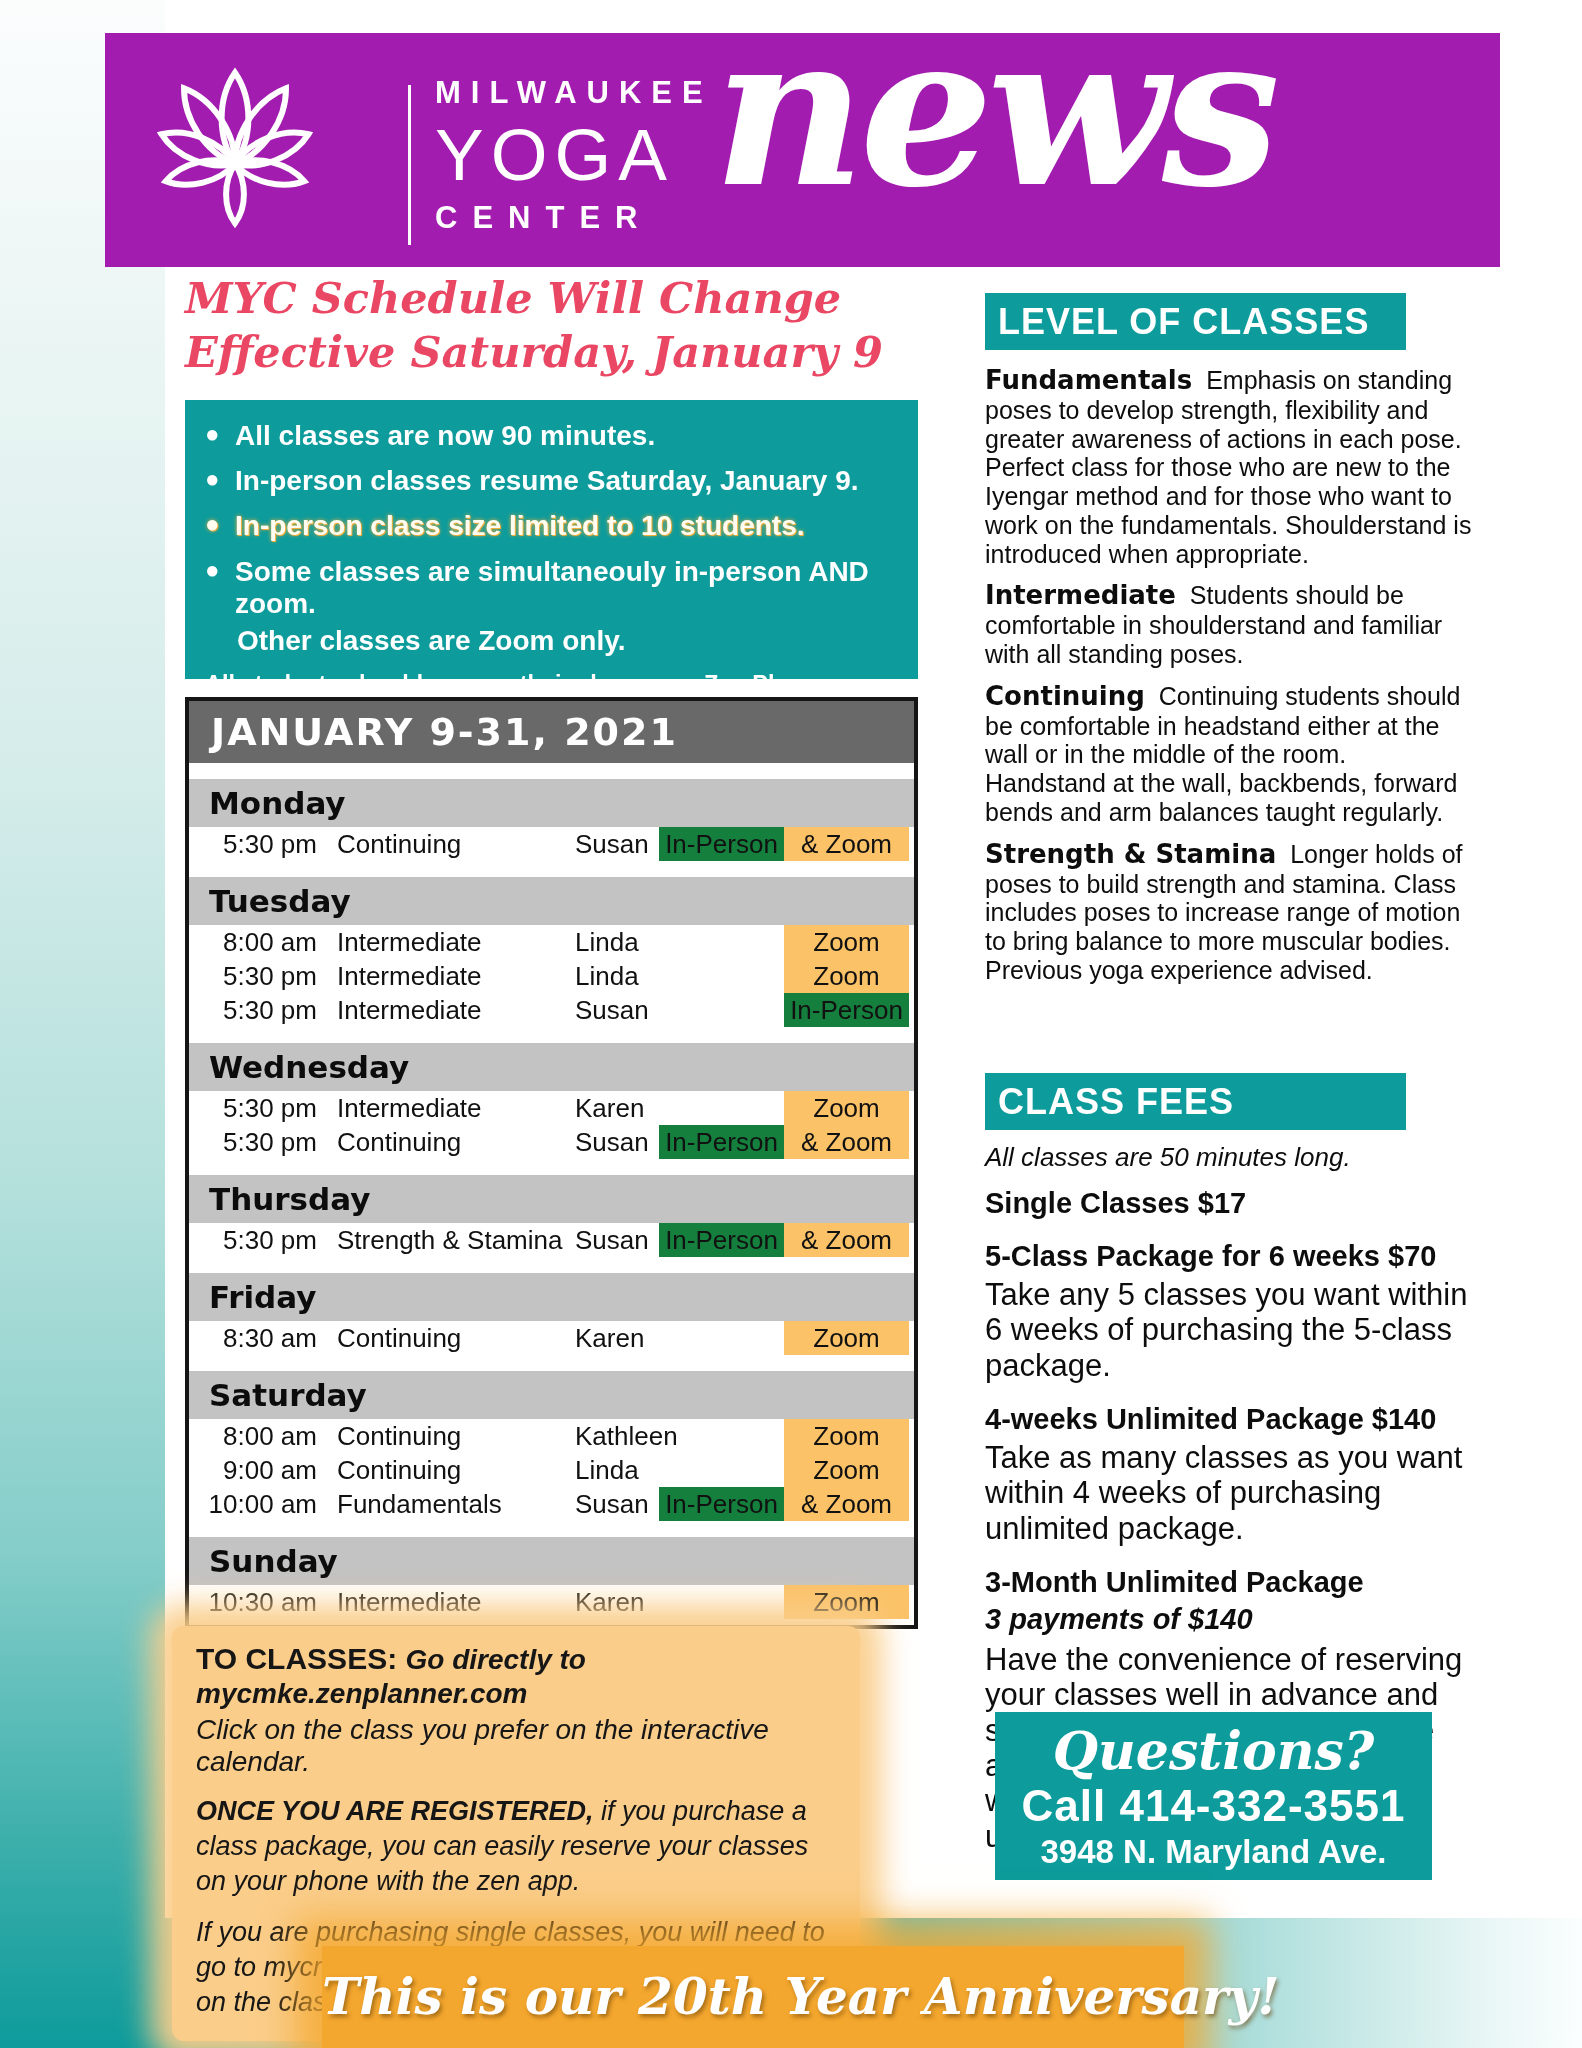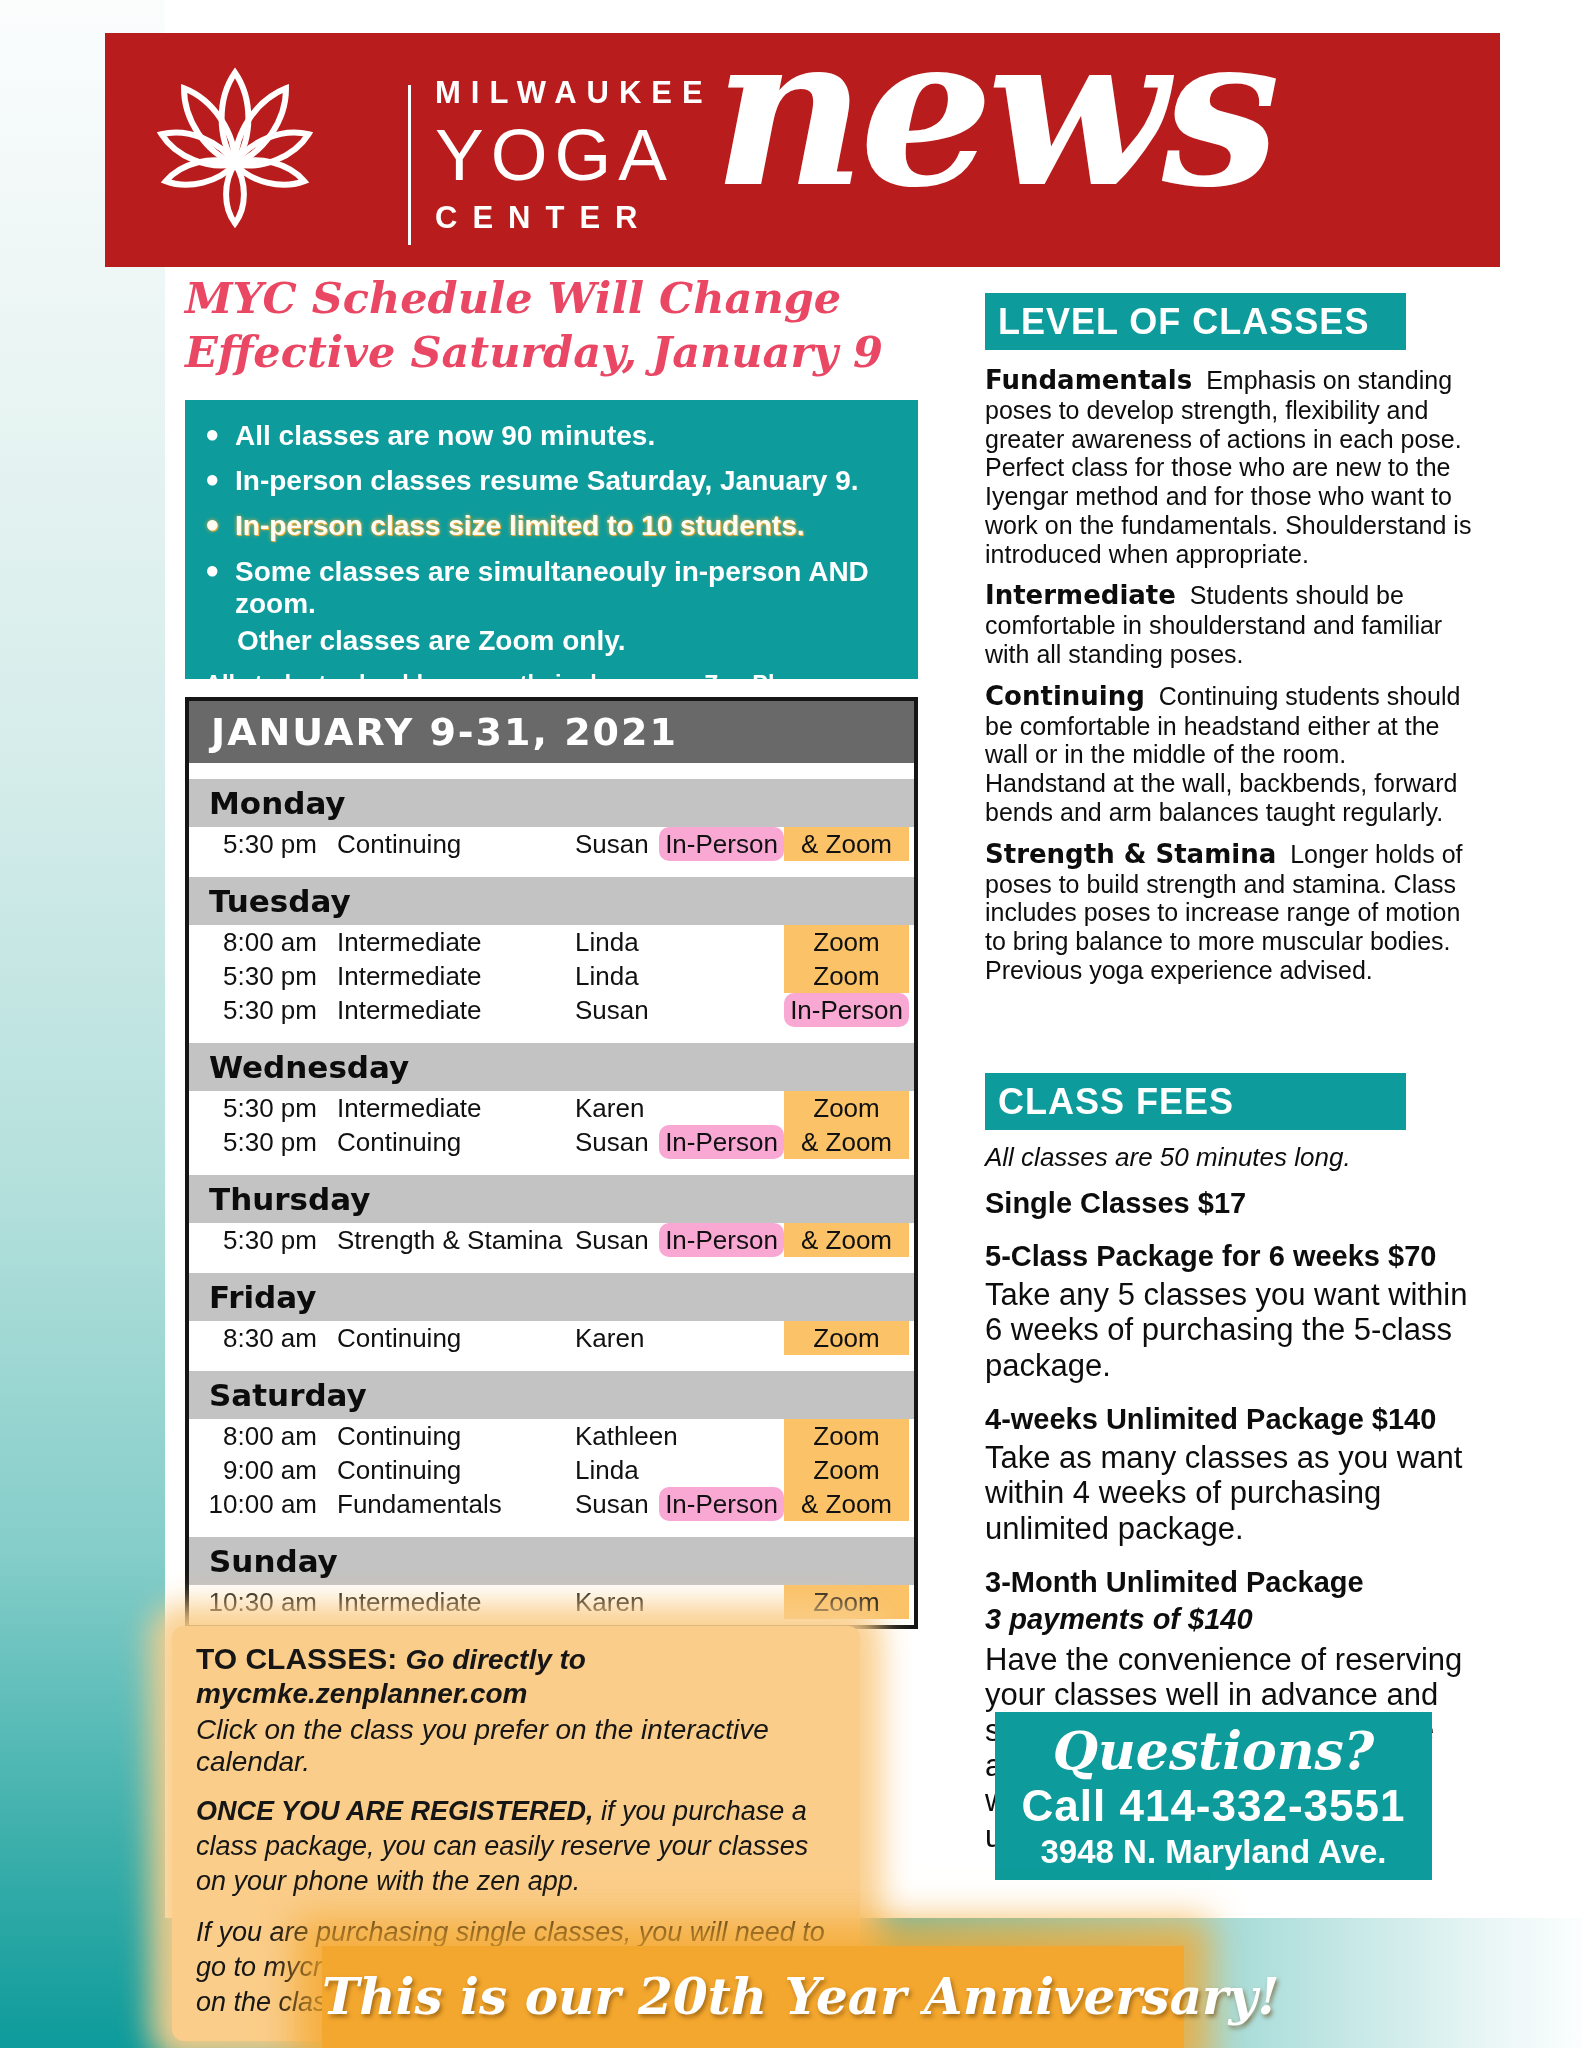--- a/index.html
+++ b/index.html
@@ -11,21 +11,21 @@
   .left-strip{
     position:absolute;left:0;top:0;width:165px;height:2048px;z-index:2;
     background:linear-gradient(180deg,#fbfdfd 0%,#e9f5f3 18%,#d4ecea 38%,#b4e0dc 58%,#84cdc9 76%,#3cafab 90%,#0d9b9b 100%);
   }
   
   .bottom-band{
     position:absolute;left:0;top:1918px;width:1582px;height:130px;z-index:1;
     background:linear-gradient(90deg,#0c9a9a 0%,#2fa9a6 30%,#62bfbc 55%,#a8dcd9 78%,#e8f6f5 94%,#fbfefe 100%);
   }
   
-  .header-banner{position:absolute;left:105px;top:33px;width:1395px;height:234px;background:#b91c1c;z-index:3;}
+  .header-banner{position:absolute;left:105px;top:33px;width:1395px;height:234px;background:#a21caf;z-index:3;}
   .logo{position:absolute;left:20px;top:8px;width:220px;height:218px;}
   .logo-sep{position:absolute;left:303px;top:52px;width:3px;height:160px;background:#ffffff;}
   .brand{position:absolute;left:330px;top:42px;color:#ffffff;}
   .brand-1{font-size:31px;font-weight:bold;letter-spacing:10px;}
   .brand-2{font-size:73px;letter-spacing:7px;margin-top:2px;}
   .brand-3{font-size:31px;font-weight:bold;letter-spacing:15px;margin-top:4px;}
   .news-script{
     position:absolute;left:608px;top:-46px;color:#ffffff;
     font-family:"DejaVu Serif",serif;font-style:italic;font-weight:bold;
     font-size:210px;letter-spacing:-6px;
@@ -60,21 +60,21 @@
     height:48px;line-height:48px;background:#c3c3c3;margin-top:16px;
     font-family:"DejaVu Sans",sans-serif;font-weight:bold;font-size:31px;
     color:#0c0c0c;padding-left:20px;
   }
   .crow{display:flex;align-items:center;height:34px;font-size:26px;color:#111111;}
   .ctime{width:128px;text-align:right;}
   .cname{width:238px;margin-left:20px;}
   .cteacher{flex:1;}
   .cbadges{display:flex;margin-right:5px;}
   .badge{width:125px;height:34px;line-height:34px;text-align:center;font-size:26px;}
-  .badge.teal{background:#f9a8d4;border-radius:10px;}
+  .badge.teal{background:#15803d;}
   .badge.orange{background:#fbc267;}
   
   .register-box{
     position:absolute;left:172px;top:1626px;width:688px;z-index:3;
     background:#facd8a;border-radius:12px;box-sizing:border-box;padding:16px 24px 20px 24px;
     box-shadow:0 0 30px 22px rgba(250,205,138,0.95);color:#161616;
   }
   .reg-line1{font-size:30px;font-weight:bold;}
   .reg-line1 .reg-go{font-size:28px;font-style:italic;}
   .reg-line2{font-size:28px;font-weight:normal;font-style:italic;margin-top:4px;}

